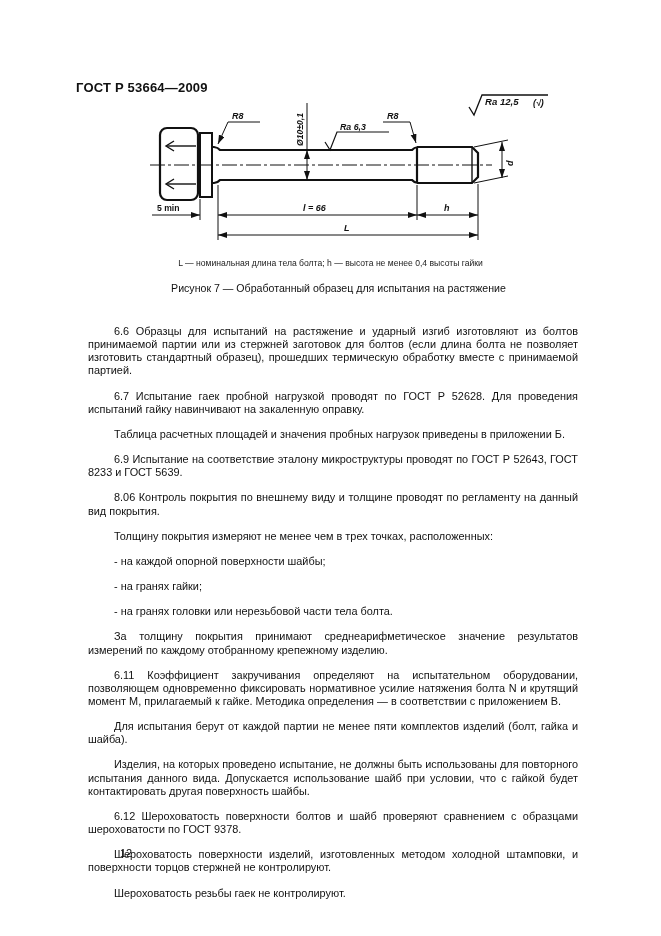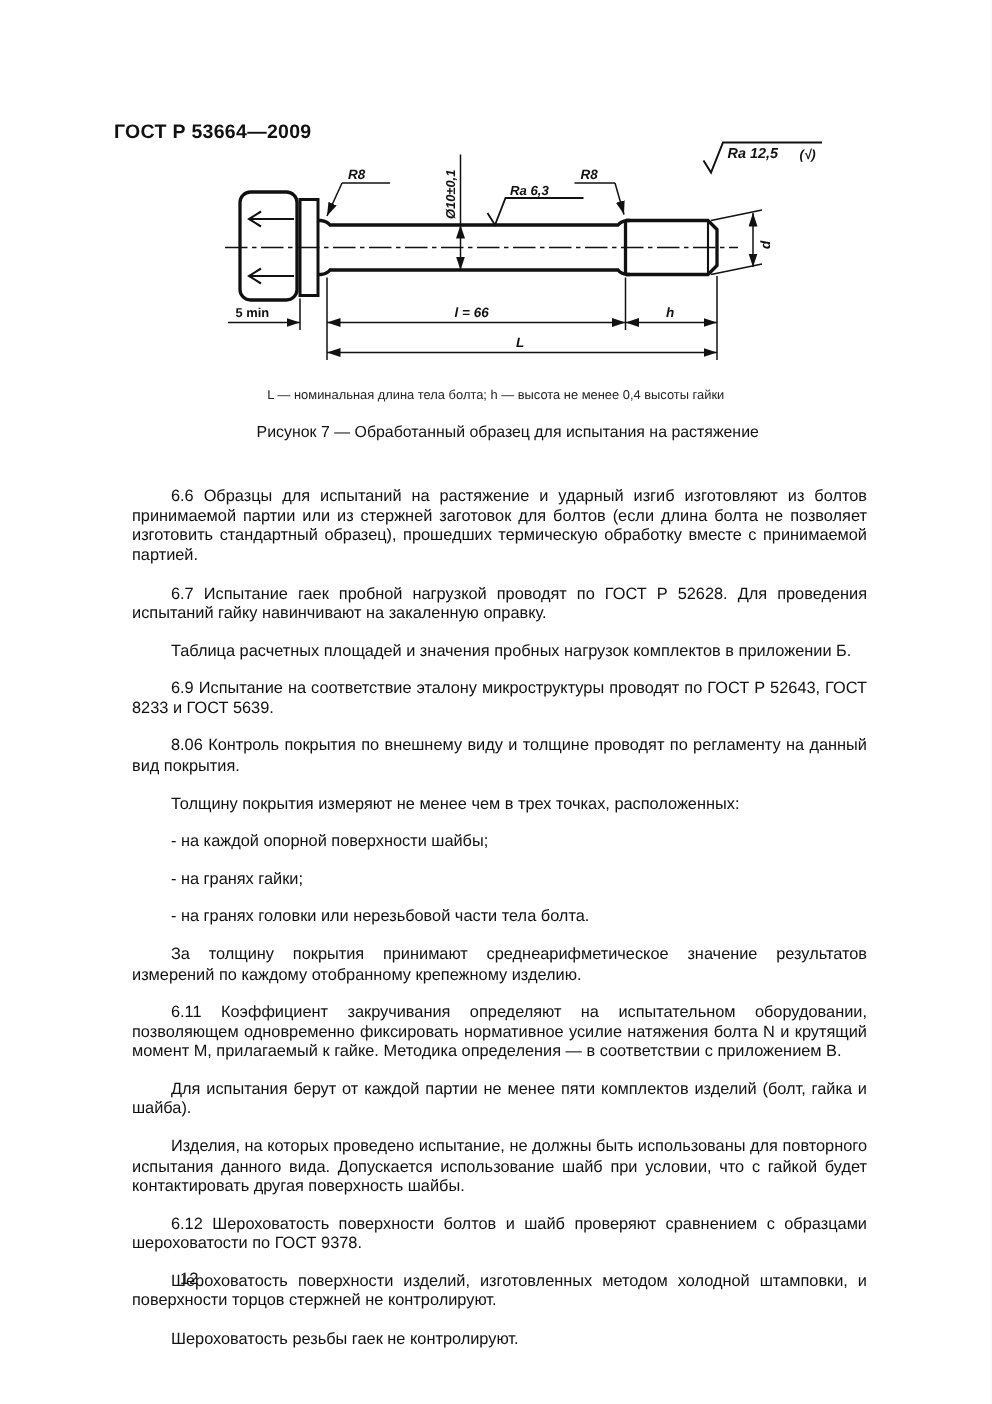--- a/index.html
+++ b/index.html
@@ -144,21 +144,21 @@
       </g>
     </svg>
   </div>
 
   <div class="figure-legend">L — номинальная длина тела болта; h — высота не менее 0,4 высоты гайки</div>
   <div class="figure-caption">Рисунок 7 — Обработанный образец для испытания на растяжение</div>
 
   <div class="body-text">
     <p>6.6 Образцы для испытаний на растяжение и ударный изгиб изготовляют из болтов принимаемой партии или из стержней заготовок для болтов (если длина болта не позволяет изготовить стандартный образец), прошедших термическую обработку вместе с принимаемой партией.</p>
     <p>6.7 Испытание гаек пробной нагрузкой проводят по ГОСТ Р 52628. Для проведения испытаний гайку навинчивают на закаленную оправку.</p>
-    <p>Таблица расчетных площадей и значения пробных нагрузок комплектов в приложении Б.</p>
+    <p>Таблица расчетных площадей и значения пробных нагрузок приведены в приложении Б.</p>
     <p>6.9 Испытание на соответствие эталону микроструктуры проводят по ГОСТ Р 52643, ГОСТ 8233 и ГОСТ 5639.</p>
     <p>8.06 Контроль покрытия по внешнему виду и толщине проводят по регламенту на данный вид покрытия.</p>
     <p>Толщину покрытия измеряют не менее чем в трех точках, расположенных:</p>
     <p>- на каждой опорной поверхности шайбы;</p>
     <p>- на гранях гайки;</p>
     <p>- на гранях головки или нерезьбовой части тела болта.</p>
     <p>За толщину покрытия принимают среднеарифметическое значение результатов измерений по каждому отобранному крепежному изделию.</p>
     <p>6.11 Коэффициент закручивания определяют на испытательном оборудовании, позволяющем одновременно фиксировать нормативное усилие натяжения болта N и крутящий момент M, прилагаемый к гайке. Методика определения — в соответствии с приложением В.</p>
     <p>Для испытания берут от каждой партии не менее пяти комплектов изделий (болт, гайка и шайба).</p>
     <p>Изделия, на которых проведено испытание, не должны быть использованы для повторного испытания данного вида. Допускается использование шайб при условии, что с гайкой будет контактировать другая поверхность шайбы.</p>

